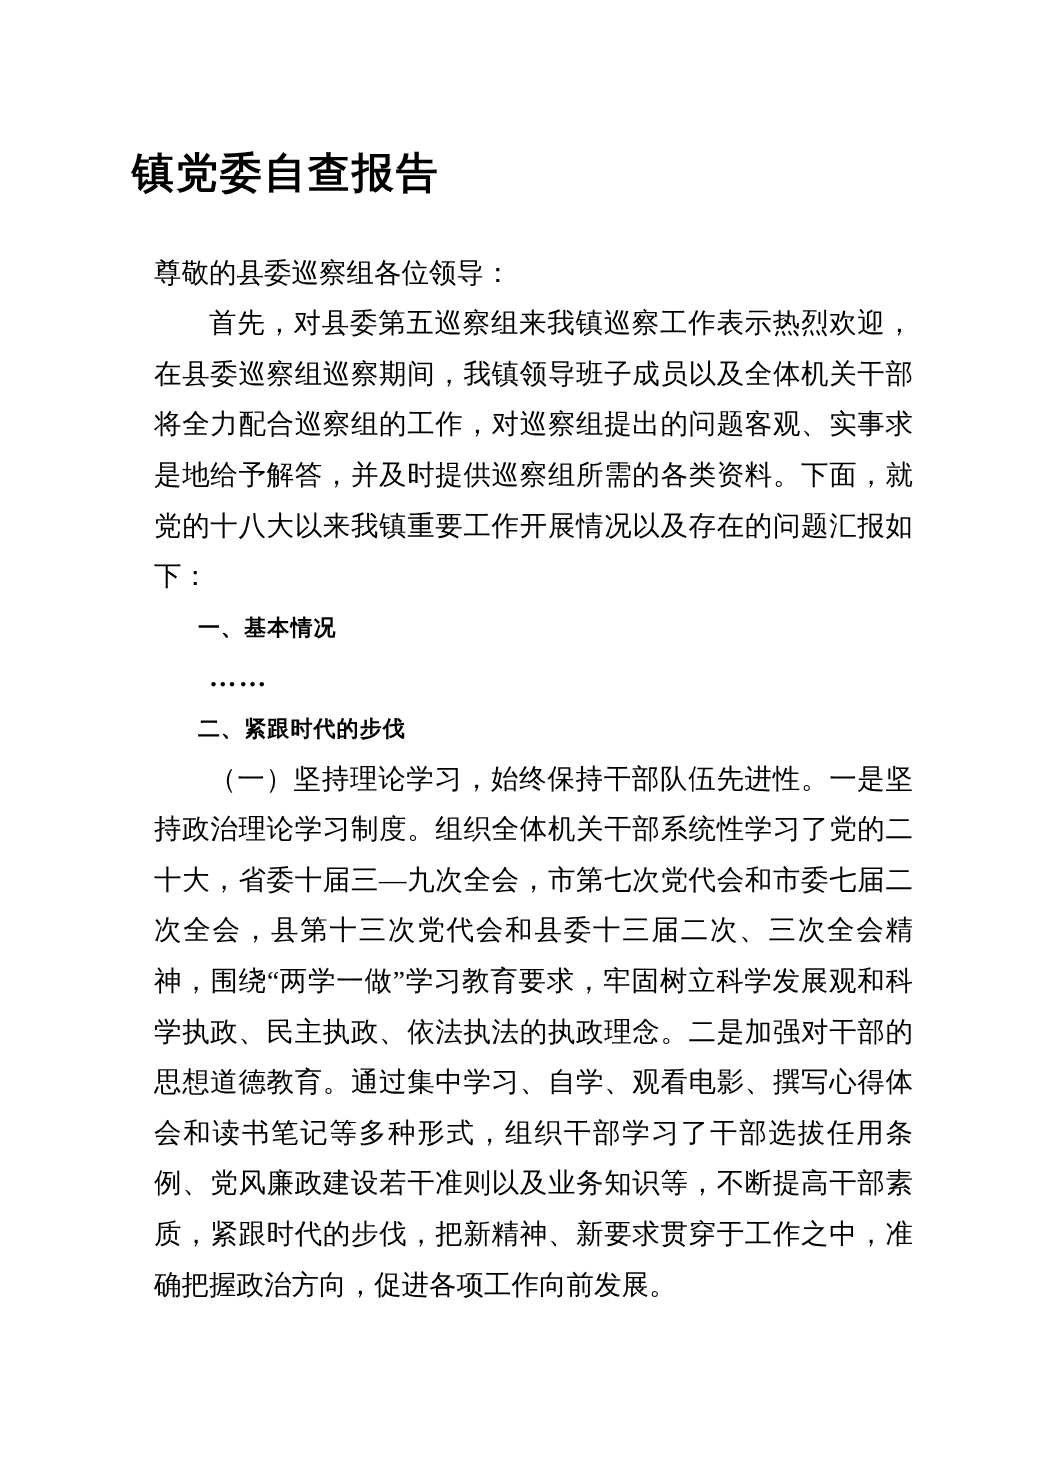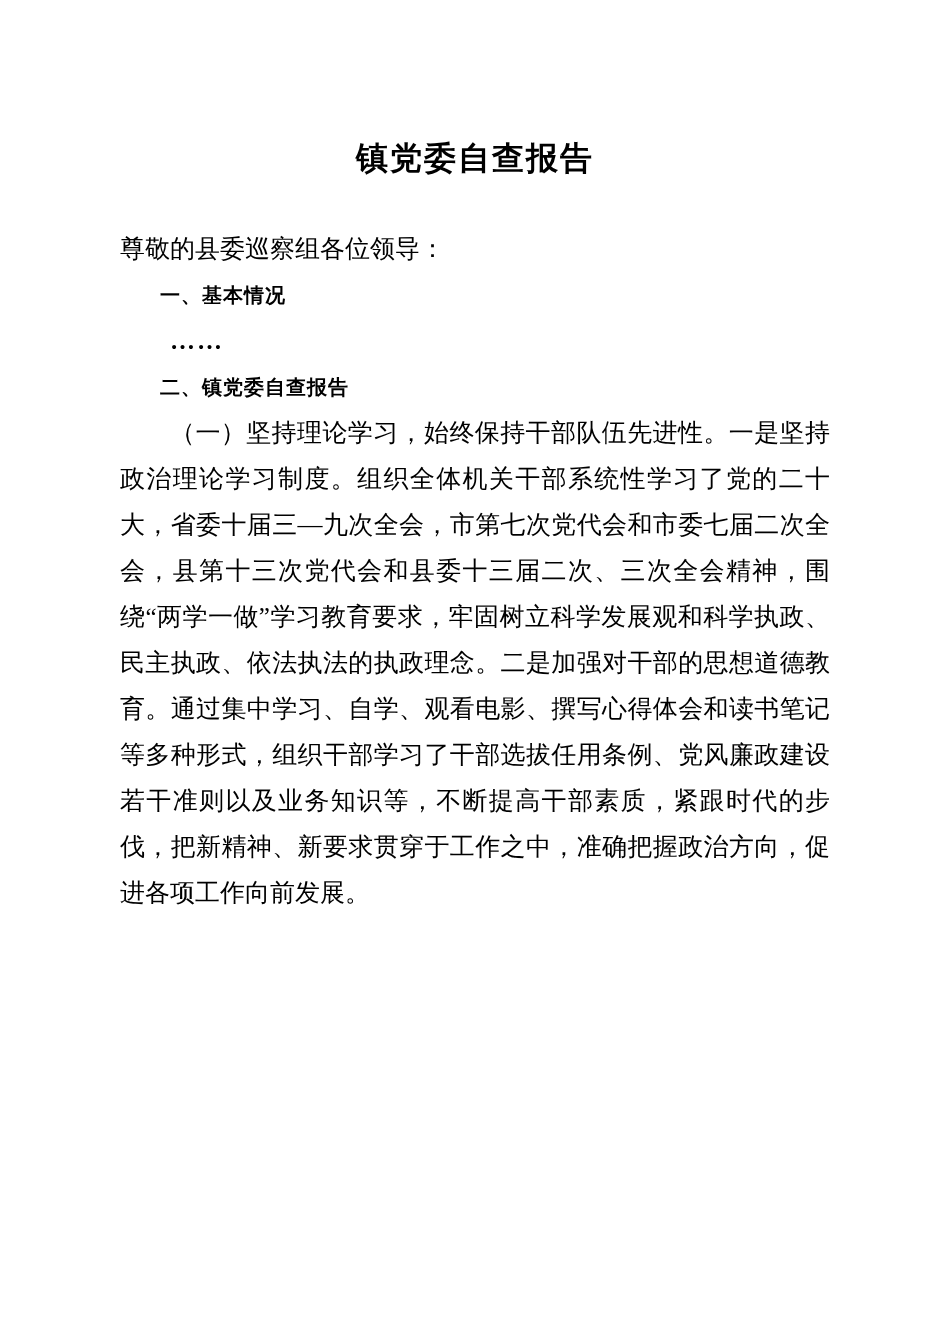--- a/index.html
+++ b/index.html
@@ -15,36 +15,37 @@
   }
   .page {
     box-sizing: border-box;
     width: 950px;
     height: 1344px;
     padding: 138px 120px 0 120px;
     background: #ffffff;
   }
   .doc-title {
     margin: 0;
-    text-align: center;
+    text-align: left;
     font-family: "Liberation Serif", "DejaVu Serif", serif;
     font-weight: bold;
-    font-size: 32px;
+    font-size: 38px;
     line-height: 40px;
     letter-spacing: 2px;
     color: #000000;
   }
   .doc-body {
     margin-top: 48px;
     font-family: "Liberation Serif", "DejaVu Serif", serif;
     font-size: 25px;
     line-height: 46px;
     text-align: justify;
     word-break: break-all;
     color: #000000;
+    margin-left: 20px;
   }
   .salutation {
     margin: 0;
     text-indent: 0;
   }
   .para {
     margin: 0;
     text-indent: 2em;
   }
   .section-heading {
@@ -70,23 +71,24 @@
 <body>
 
 <div class="page">
 
   <h1 class="doc-title">镇党委自查报告</h1>
 
   <div class="doc-body">
 
     <p class="salutation">尊敬的县委巡察组各位领导：</p>
 
+    <p class="para">首先，对县委第五巡察组来我镇巡察工作表示热烈欢迎，在县委巡察组巡察期间，我镇领导班子成员以及全体机关干部将全力配合巡察组的工作，对巡察组提出的问题客观、实事求是地给予解答，并及时提供巡察组所需的各类资料。下面，就党的十八大以来我镇重要工作开展情况以及存在的问题汇报如下：</p>
 
     <h2 class="section-heading">一、基本情况</h2>
 
     <p class="ellipsis-line">……</p>
 
-    <h2 class="section-heading">二、镇党委自查报告</h2>
+    <h2 class="section-heading">二、紧跟时代的步伐</h2>
 
     <p class="para"><span class="lead">（一）坚持理论学习，始终保持干部队伍先进性。</span><span>一是坚持政治理论学习制度。组织全体机关干部系统性学习了党的二十大，省委十届三—九次全会，市第七次党代会和市委七届二次全会，县第十三次党代会和县委十三届二次、三次全会精神，围绕“两学一做”学习教育要求，牢固树立科学发展观和科学执政、民主执政、依法执法的执政理念。二是加强对干部的思想道德教育。通过集中学习、自学、观看电影、撰写心得体会和读书笔记等多种形式，组织干部学习了干部选拔任用条例、党风廉政建设若干准则以及业务知识等，不断提高干部素质，紧跟时代的步伐，把新精神、新要求贯穿于工作之中，准确把握政治方向，促进各项工作向前发展。</span></p>
 
   </div>
 </div>
 
 </body></html>

